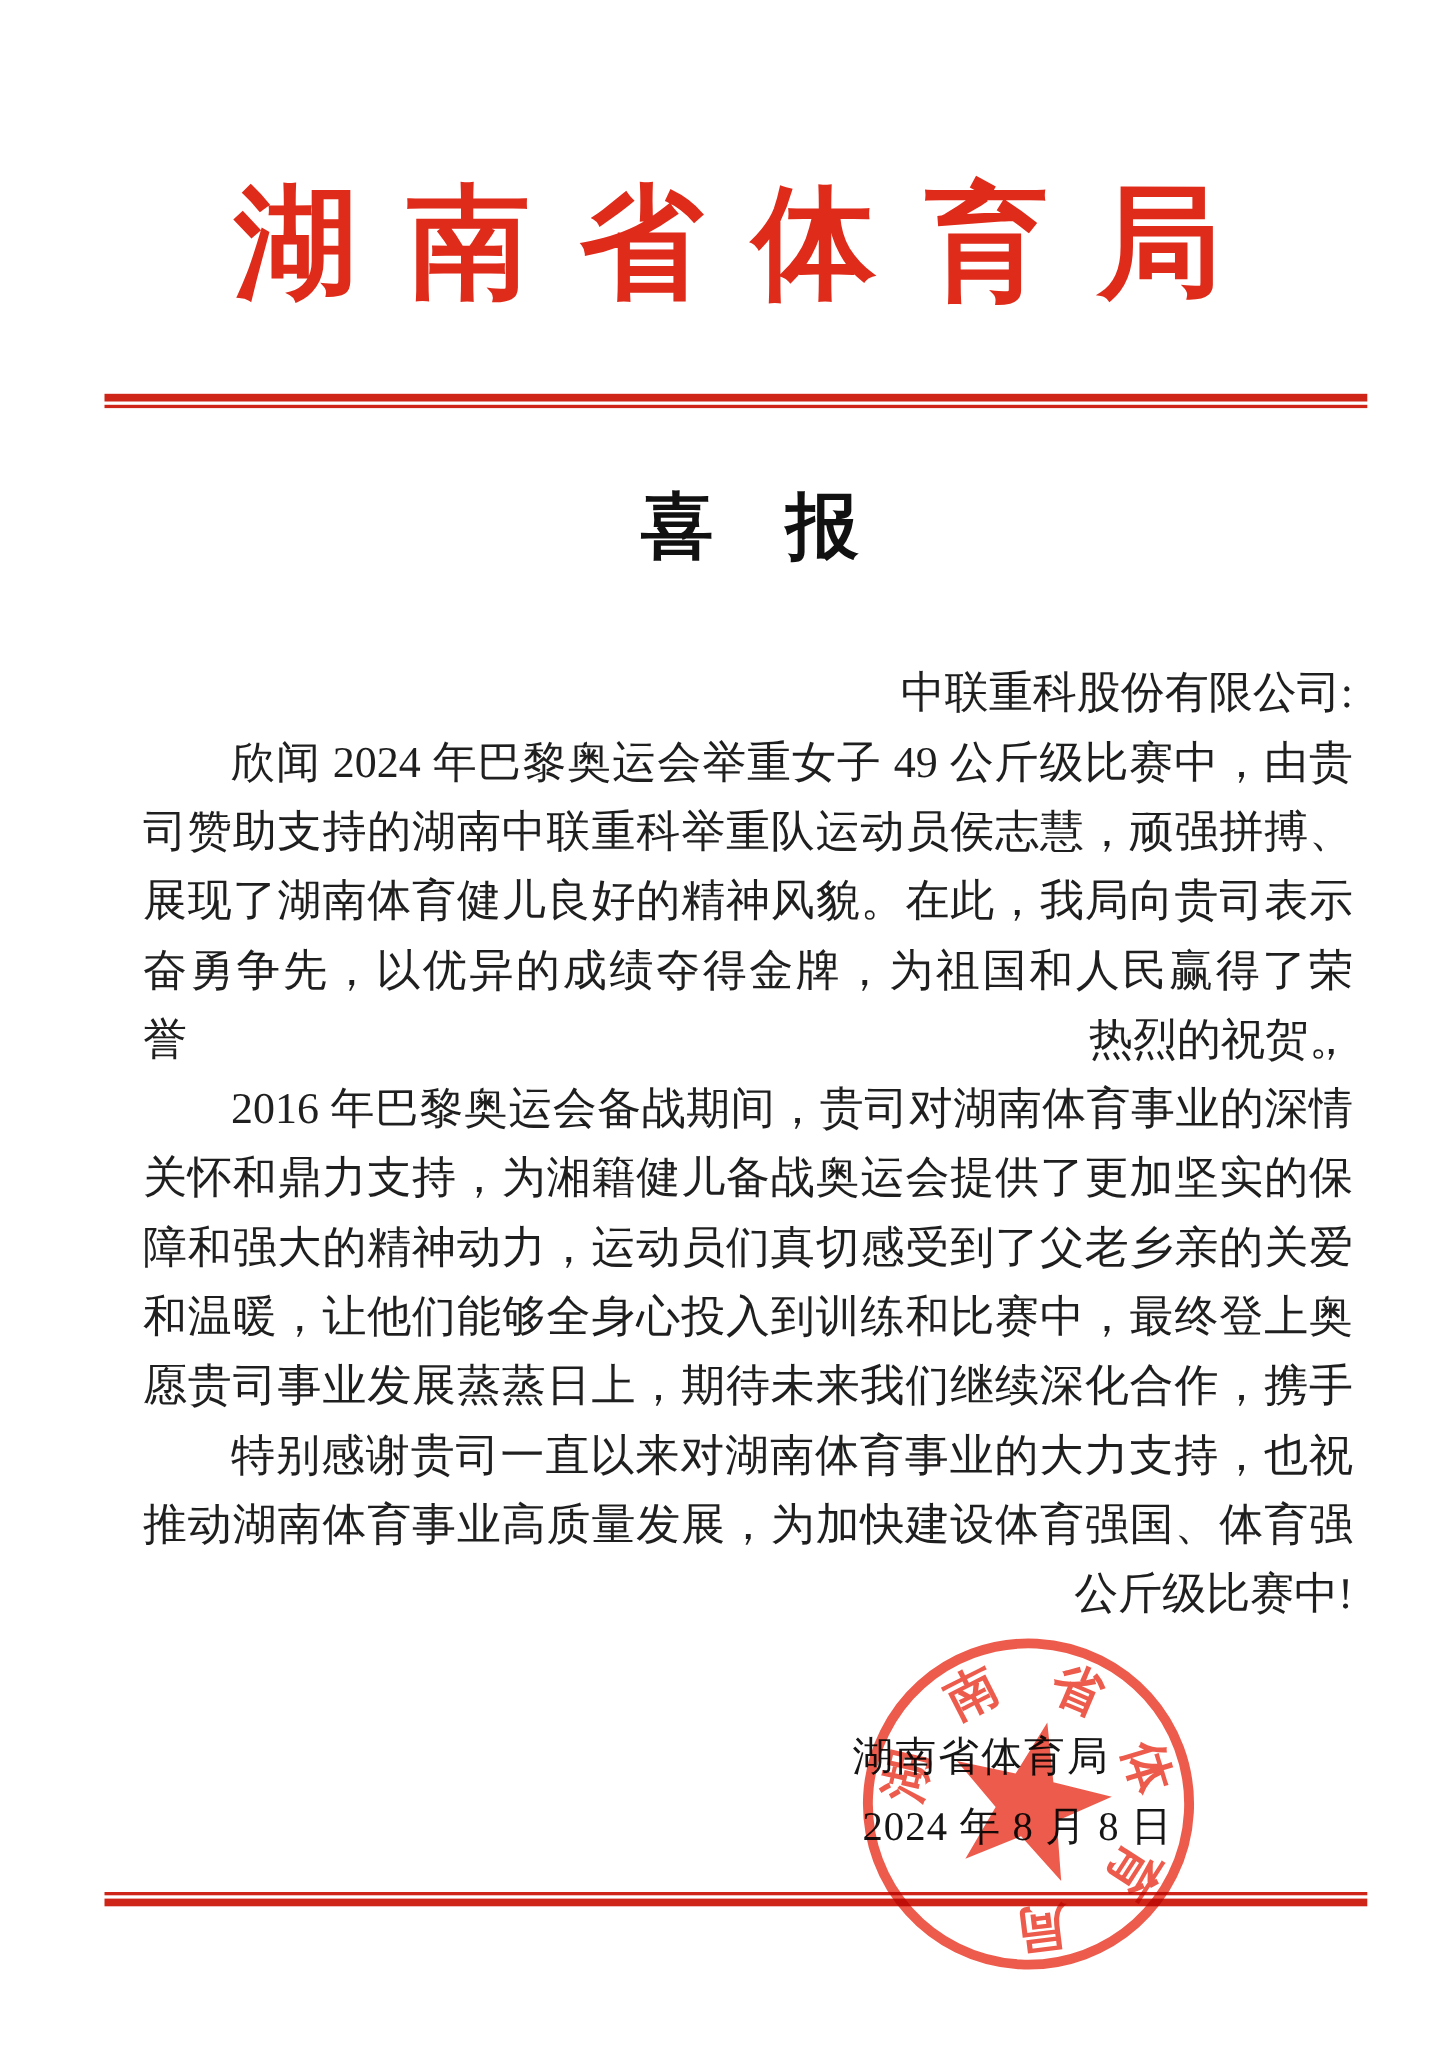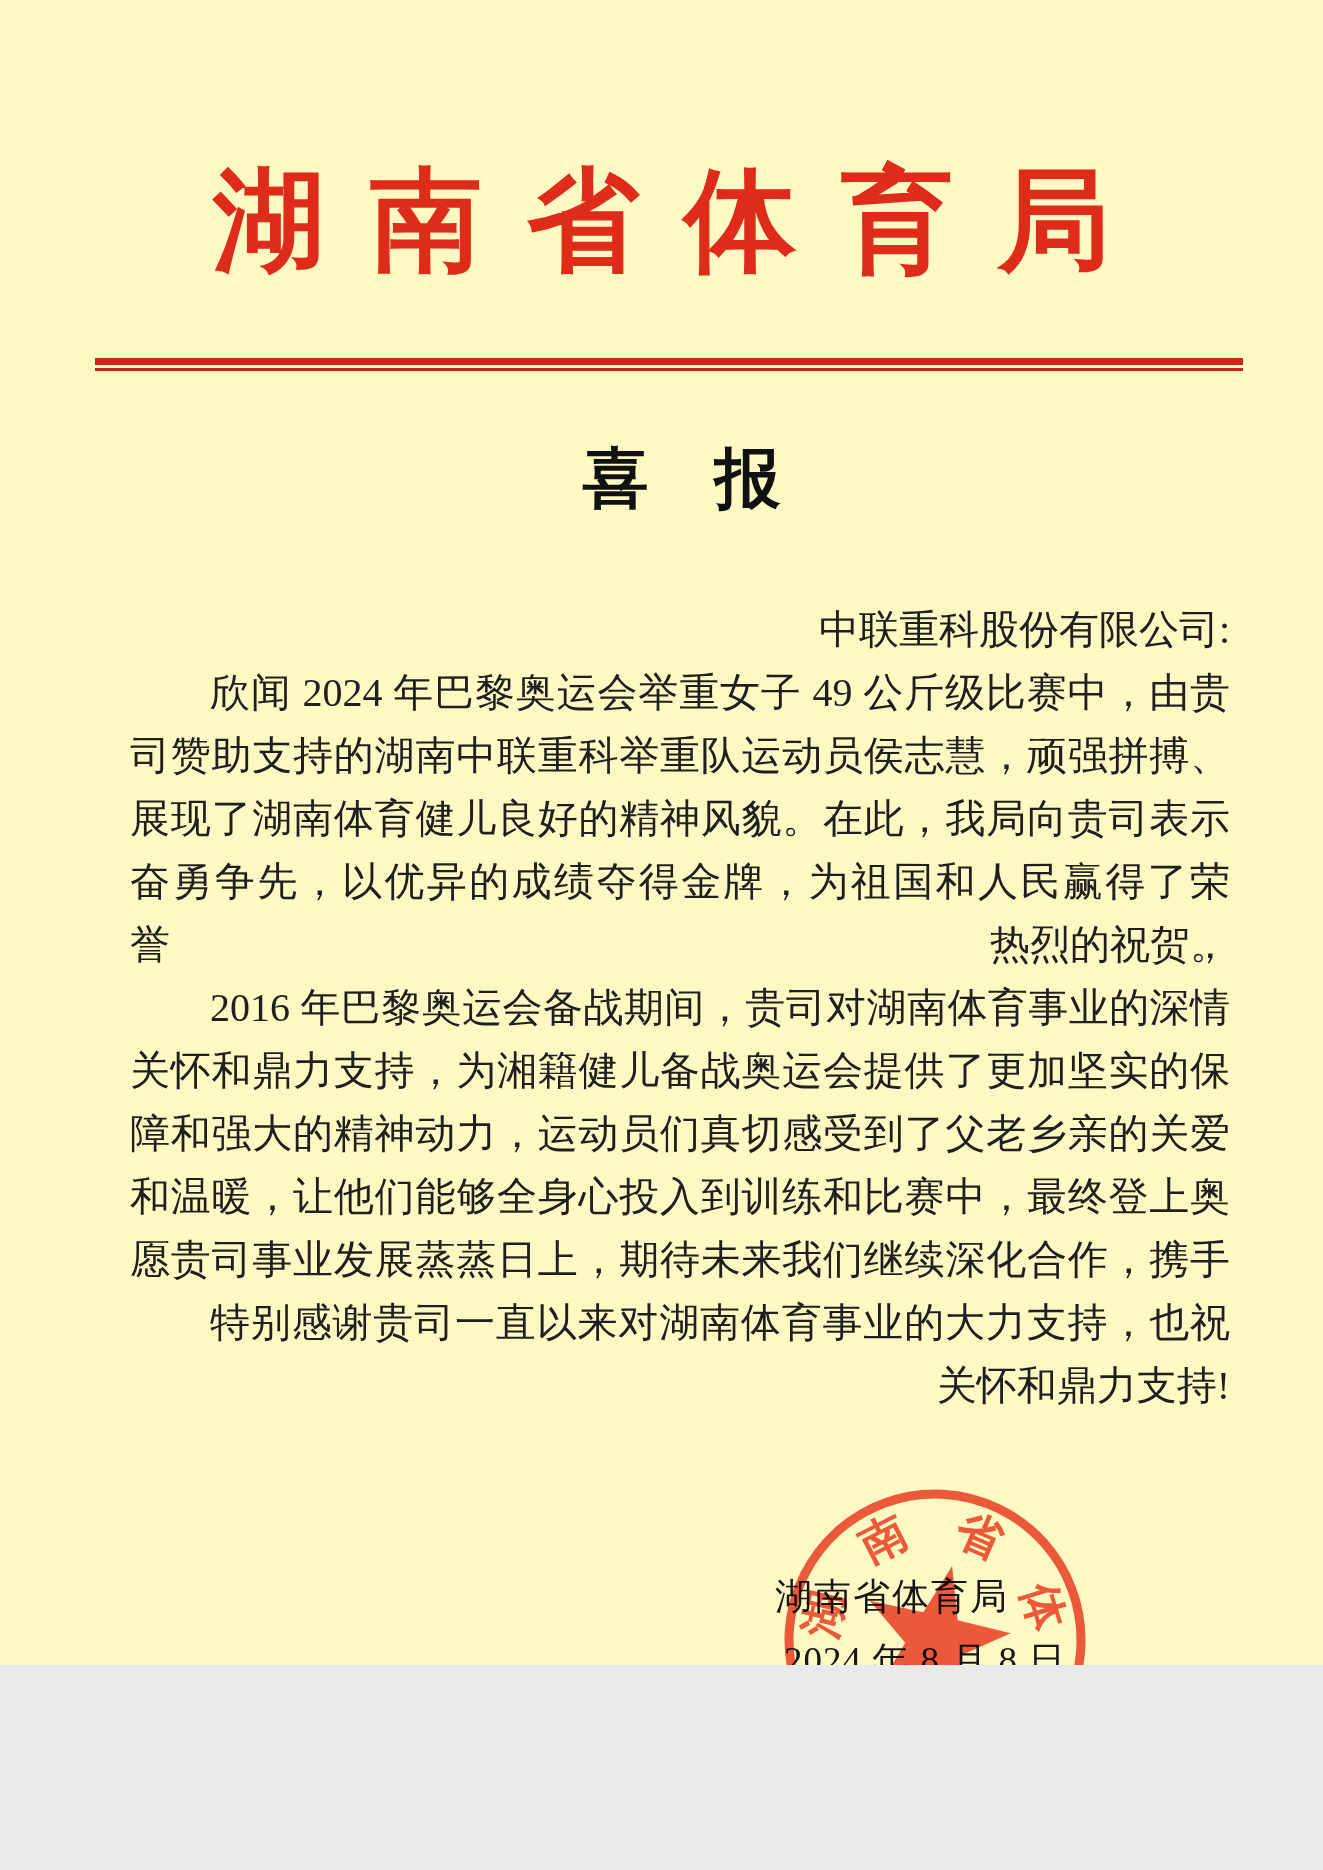--- a/index.html
+++ b/index.html
@@ -5,23 +5,23 @@
   :root{
     --title-red:#df2b1a;
     --rule-red:#cf2418;
     --seal-red:#ea4432;
     --ink:#1f1f1f;
   }
   html,body{margin:0;padding:0;}
   body{background:#e9e9e9;}
   .page{
     position:relative;
-    width:1323px;height:1665px;
+    width:1323px;height:1870px;
     margin:0 auto;
-    background:#fef9c3;
+    background:#ffffff;
     overflow:hidden;
     font-family:"Liberation Serif","DejaVu Serif",serif;
     color:var(--ink);
   }
   
   .letterhead{
     position:absolute;top:146px;left:0;right:0;
     text-align:center;
     font-size:112px;font-weight:700;
     color:var(--title-red);
@@ -114,21 +114,22 @@
     <div class="line fill">司赞助支持的湖南中联重科举重队运动员侯志慧，顽强拼搏、</div>
     <div class="line fill">展现了湖南体育健儿良好的精神风貌。在此，我局向贵司表示</div>
     <div class="line fill">奋勇争先，以优异的成绩夺得金牌，为祖国和人民赢得了荣誉，</div>
     <div class="line">热烈的祝贺。</div>
     <div class="line indent fill">2016 年巴黎奥运会备战期间，贵司对湖南体育事业的深情</div>
     <div class="line fill">关怀和鼎力支持，为湘籍健儿备战奥运会提供了更加坚实的保</div>
     <div class="line fill">障和强大的精神动力，运动员们真切感受到了父老乡亲的关爱</div>
     <div class="line fill">和温暖，让他们能够全身心投入到训练和比赛中，最终登上奥</div>
     <div class="line fill">愿贵司事业发展蒸蒸日上，期待未来我们继续深化合作，携手</div>
     <div class="line indent fill">特别感谢贵司一直以来对湖南体育事业的大力支持，也祝</div>
-    <div class="line">关怀和鼎力支持!</div>
+    <div class="line fill">推动湖南体育事业高质量发展，为加快建设体育强国、体育强</div>
+    <div class="line">公斤级比赛中!</div>
   </div>
 
   <div class="sig-org">湖南省体育局</div>
   <div class="sig-date">2024 年 8 月 8 日</div>
 
   <div class="seal">
     <svg viewBox="0 0 320 320">
       <g transform="rotate(48 160 160)">
         <circle cx="160" cy="160" r="146" fill="none" stroke="currentColor" stroke-width="9"></circle>
         <polygon fill="currentColor" transform="rotate(-35 160 160)" points="160,84 177.6,135.7 232.3,136.5 188.5,169.3 204.7,221.5 160,190 115.3,221.5 131.5,169.3 87.7,136.5 142.4,135.7"></polygon>

